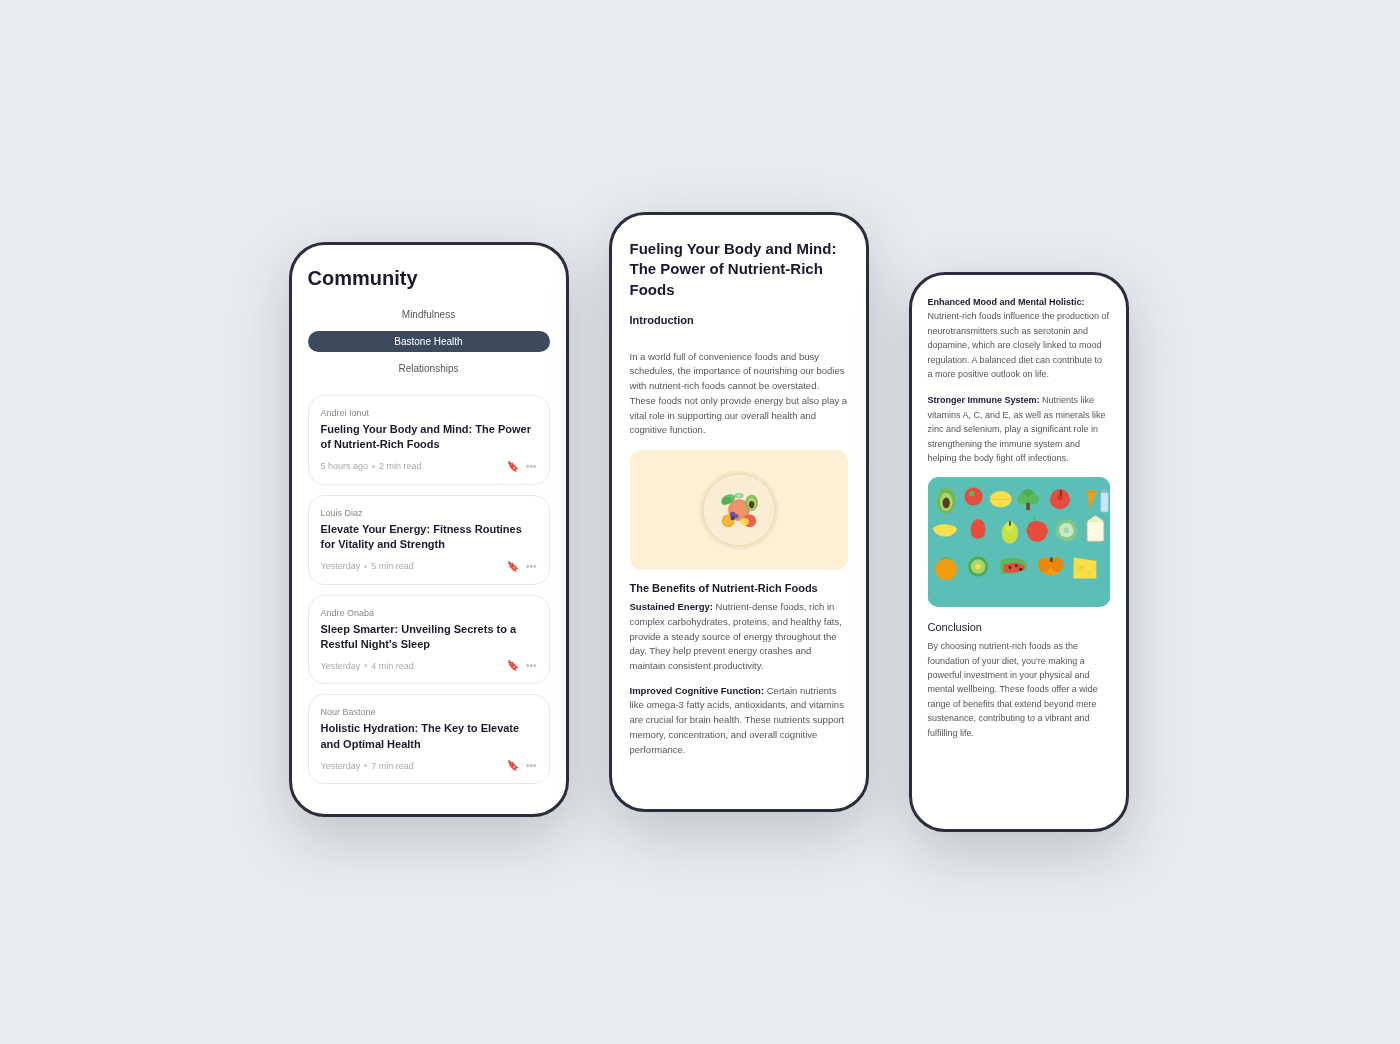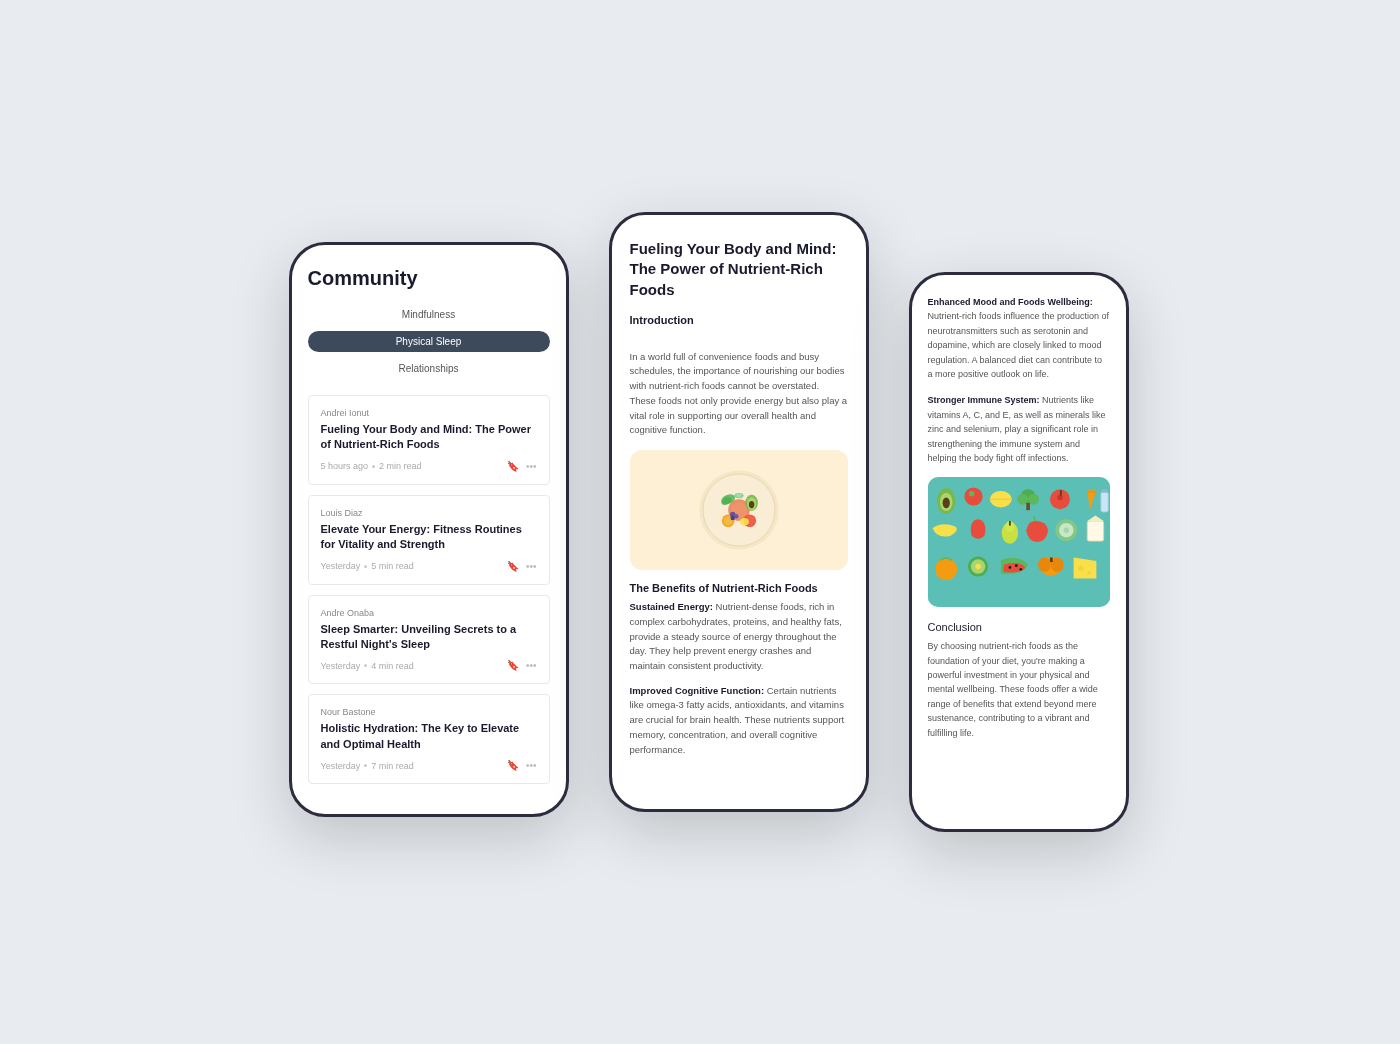--- a/index.html
+++ b/index.html
@@ -63,21 +63,21 @@
       background: transparent;
       color: #555;
     }
     .tab-pill.active {
       background: #3d4a5c;
       color: #fff;
     }
     .article-card {
       background: #fff;
       border: 1px solid #e8e8e8;
-      border-radius: 4px;
+      border-radius: 16px;
       padding: 12px;
       margin-bottom: 10px;
     }
     .article-author {
       font-size: 9px;
       color: #888;
       margin-bottom: 4px;
     }
     .article-title {
       font-size: 11px;
@@ -220,21 +220,21 @@
 </head>
 <body>
 
 <div class="scene">
 
   <div class="phone phone-1">
     <div class="inner">
       <div class="app-title">Community</div>
       <div class="tabs-row">
         <button class="tab-pill">Mindfulness</button>
-        <button class="tab-pill active">Physical Sleep</button>
+        <button class="tab-pill active">Bastone Health</button>
         <button class="tab-pill">Relationships</button>
       </div>
 
       <div class="article-card">
         <div class="article-author">Andrei Ionut</div>
         <div class="article-title">Fueling Your Body and Mind: The Power of Nutrient-Rich Foods</div>
         <div class="article-meta">
           <div class="article-meta-left">
             <span>5 hours ago</span>
             <span class="meta-dot"></span>
@@ -347,21 +347,21 @@
       <div class="benefit-item-text">
         <strong>Improved Cognitive Function:</strong>
         <span>Certain nutrients like omega-3 fatty acids, antioxidants, and vitamins are crucial for brain health. These nutrients support memory, concentration, and overall cognitive performance.</span>
       </div>
     </div>
   </div>
 
   <div class="phone phone-3">
     <div class="inner">
       <div class="cont-text">
-        <strong>Enhanced Mood and Foods Wellbeing:</strong>
+        <strong>Enhanced Mood and Mental Holistic:</strong>
         <span>Nutrient-rich foods influence the production of neurotransmitters such as serotonin and dopamine, which are closely linked to mood regulation. A balanced diet can contribute to a more positive outlook on life.</span>
       </div>
 
       <div class="cont-text">
         <strong>Stronger Immune System:</strong>
         <span>Nutrients like vitamins A, C, and E, as well as minerals like zinc and selenium, play a significant role in strengthening the immune system and helping the body fight off infections.</span>
       </div>
 
       <div class="food-image-2">
         <svg viewBox="0 0 200 130" xmlns="http://www.w3.org/2000/svg" width="100%" height="100%">

